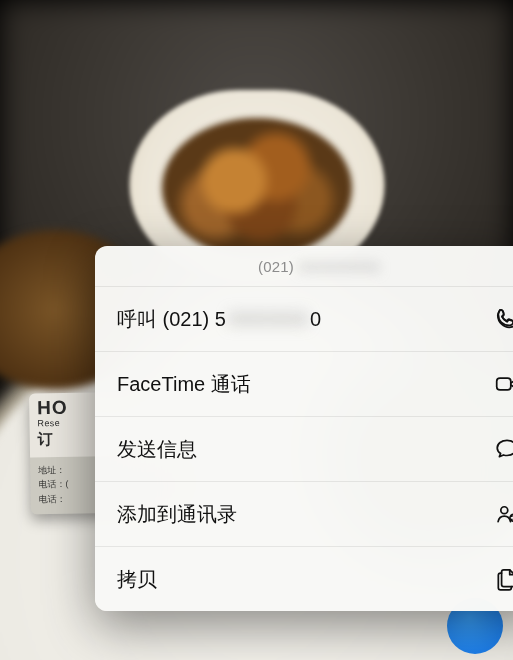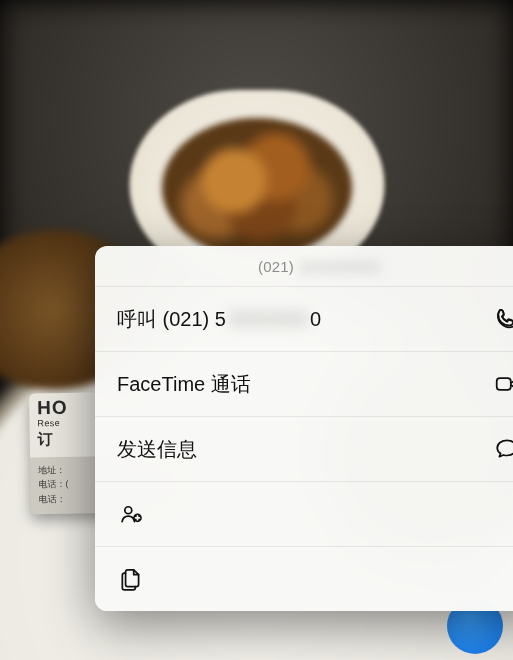--- a/index.html
+++ b/index.html
@@ -172,31 +172,33 @@
   <div class="menu-item">
     <span class="lbl">发送信息</span>
     <span class="icon">
       <svg viewBox="0 0 24 24">
           <path d="M12 4c5 0 9 3.1 9 7s-4 7-9 7c-1.1 0-2.2-.2-3.2-.5L5 19l1.1-2.8C4.2 14.9 3 13 3 11c0-3.9 4-7 9-7z"></path>
         </svg>
     </span>
   </div>
 
   <div class="menu-item">
+    <span class="lbl">添加到通讯录</span>
     <span class="icon">
       <svg viewBox="0 0 24 24">
         <circle cx="9.5" cy="8.5" r="3.2"></circle>
         <path d="M3.8 19c.6-3.3 3-5 5.7-5s5.1 1.7 5.7 5"></path>
         <circle cx="18" cy="15.5" r="4" fill="#111" stroke="none"></circle>
         <path d="M18 13.7v3.6M16.2 15.5h3.6" stroke="#f8f8f6" stroke-width="1.6"></path>
       </svg>
     </span>
   </div>
 
   <div class="menu-item">
+    <span class="lbl">拷贝</span>
     <span class="icon">
       <svg viewBox="0 0 24 24">
         <path d="M9 3.5h5.5L19 8v9a2 2 0 0 1-2 2h-8a2 2 0 0 1-2-2V5.5a2 2 0 0 1 2-2z"></path>
         <path d="M14.5 3.5V8H19"></path>
         <path d="M7 6.5H6a2 2 0 0 0-2 2V20a2 2 0 0 0 2 2h8a2 2 0 0 0 2-2v-1"></path>
       </svg>
     </span>
   </div>
 </div>
 

